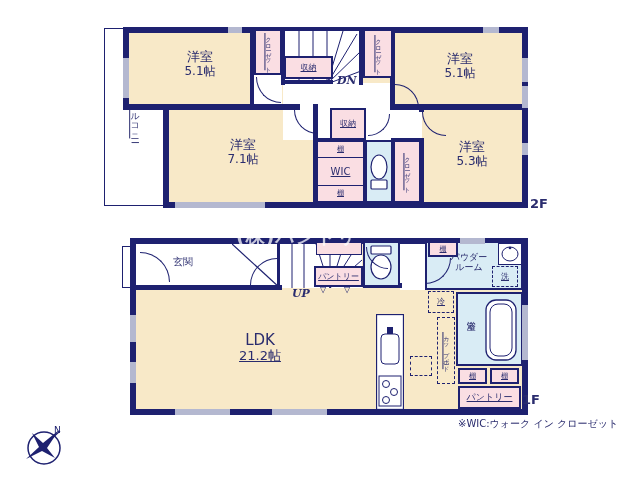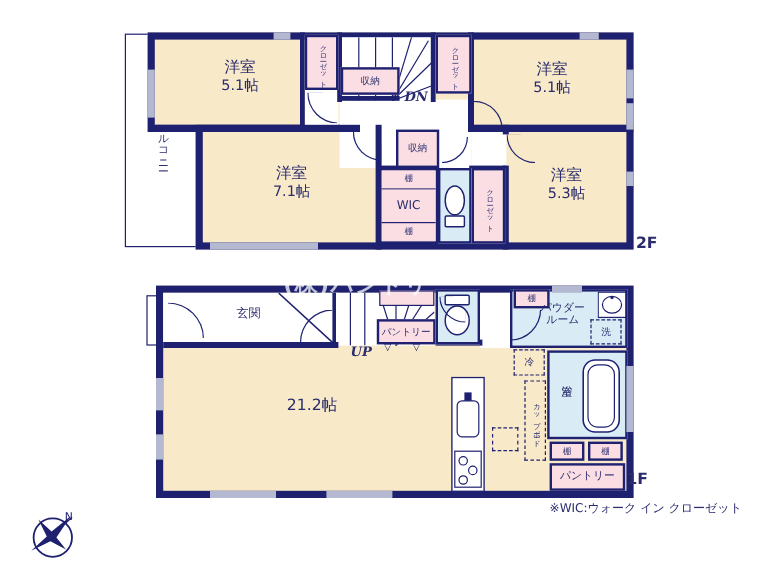--- a/index.html
+++ b/index.html
@@ -13,21 +13,21 @@
   .band{background:var(--room);border:6px solid var(--wall);}
   .wall{background:var(--wall);}
   .win{background:var(--win);}
   .white{background:#fff;}
   .box{border:2px solid var(--wall);}
   .box1{border:1px solid var(--wall);}
   .pink{background:var(--pink);}
   .blue{background:var(--blue);}
   .dashed{border:1px dashed var(--wall);background:transparent;}
   .lbl{color:var(--text);line-height:1.15;}
-  .ctr{display:flex;align-items:center;justify-content:center;text-align:center;}
+  .ctr{display:flex;align-items:center;justify-content:center;text-align:center;text-decoration:underline;}
   .vtext{writing-mode:vertical-rl;text-orientation:upright;letter-spacing:0.5px;}
   .rlabel{text-align:center;}
   .rname{font-size:13px;}
   .rsize{font-size:12px;}
   .stair-lbl{font-family:"DejaVu Serif",serif;font-style:italic;font-size:11px;font-weight:bold;}
   .arc{position:absolute;box-sizing:border-box;}
   .arc-bl{border-left:1px solid var(--wall);border-bottom:1px solid var(--wall);border-bottom-left-radius:100%;}
   .arc-br{border-right:1px solid var(--wall);border-bottom:1px solid var(--wall);border-bottom-right-radius:100%;}
   .arc-tl{border-left:1px solid var(--wall);border-top:1px solid var(--wall);border-top-left-radius:100%;}
   .arc-tr{border-right:1px solid var(--wall);border-top:1px solid var(--wall);border-top-right-radius:100%;}
@@ -175,21 +175,21 @@
   <div class="abs wall" style="left:136px;top:285px;width:146px;height:5px;"></div>
   <div class="abs wall" style="left:363px;top:283px;width:39px;height:5px;"></div>
 
   <div class="abs pink box1" style="left:316px;top:242px;width:46px;height:13px;"></div>
   <div class="abs pink box ctr" style="left:314px;top:266px;width:49px;height:21px;">
     <span class="lbl" style="font-size:8px;">パントリー</span>
   </div>
   <span class="abs chev" style="left:320px;top:285px;">▽</span>
   <span class="abs chev" style="left:344px;top:285px;">▽</span>
   <div class="abs lbl stair-lbl" style="left:292px;top:288px;">UP</div>
-  <div class="abs lbl" style="left:173px;top:256px;width:44px;text-align:right;font-size:10px;">玄関</div>
+  <div class="abs lbl" style="left:173px;top:256px;width:44px;text-align:left;font-size:10px;">玄関</div>
 
   <div class="abs blue box" style="left:363px;top:241px;width:37px;height:46px;">
     <svg width="33" height="42" viewBox="0 0 33 42" style="margin:0 auto;">
       <g stroke="#1e2170" stroke-width="1.2" fill="#fff">
         <rect x="6" y="3" width="20" height="8" rx="1"></rect>
         <ellipse cx="16" cy="24" rx="10" ry="12"></ellipse>
       </g>
     </svg>
   </div>
 
@@ -251,21 +251,22 @@
   <div class="abs win" style="left:130px;top:362px;width:6px;height:21px;"></div>
   <div class="abs win" style="left:522px;top:305px;width:6px;height:55px;"></div>
   <div class="abs win" style="left:460px;top:238px;width:25px;height:6px;"></div>
 
   <div class="arc arc-tr" style="left:140px;top:252px;width:30px;height:30px;"></div>
   <div class="arc arc-tl" style="left:250px;top:258px;width:27px;height:27px;"></div>
   <div class="arc arc-bl" style="left:366px;top:247px;width:22px;height:22px;"></div>
   <div class="arc arc-br" style="left:425px;top:258px;width:26px;height:26px;"></div>
 
   <div class="abs rlabel lbl" style="left:210px;top:332px;width:100px;">
-    <div style="font-size:13px;">21.2帖</div>
+    <div style="font-size:15px;">LDK</div>
+    <div style="font-size:13px;text-decoration:underline;">21.2帖</div>
   </div>
   <div class="abs floor-tag" style="left:522px;top:392px;">1F</div>
 
   <div class="abs" id="watermark" style="left:236px;top:224px;">(株)パントリー</div>
   <div class="abs" id="wic-note" style="left:458px;top:417px;">※WIC:ウォーク イン クローゼット</div>
 
   <svg class="abs" width="52" height="52" style="left:18px;top:420px;">
     <circle cx="26" cy="28" r="16" fill="#fff" stroke="#1e2170" stroke-width="1.5"></circle>
     <polygon points="8,39 21,27 14,13 25,23 41,10 29,28 37,38 24,31" fill="#1e2170"></polygon>
     <line x1="31" y1="21" x2="42" y2="11" stroke="#1e2170" stroke-width="1.2"></line>

